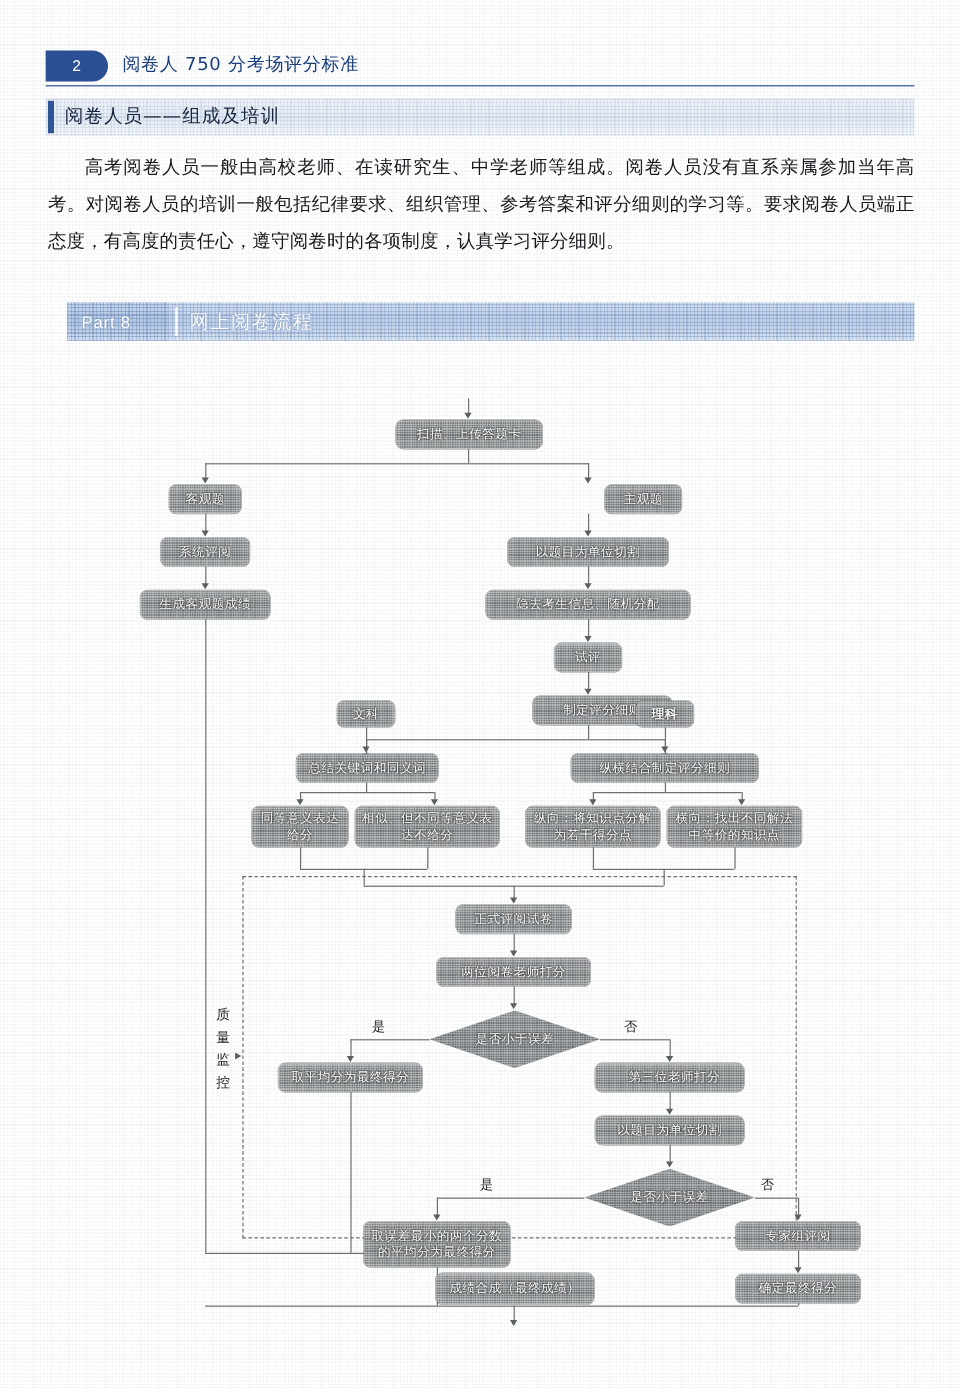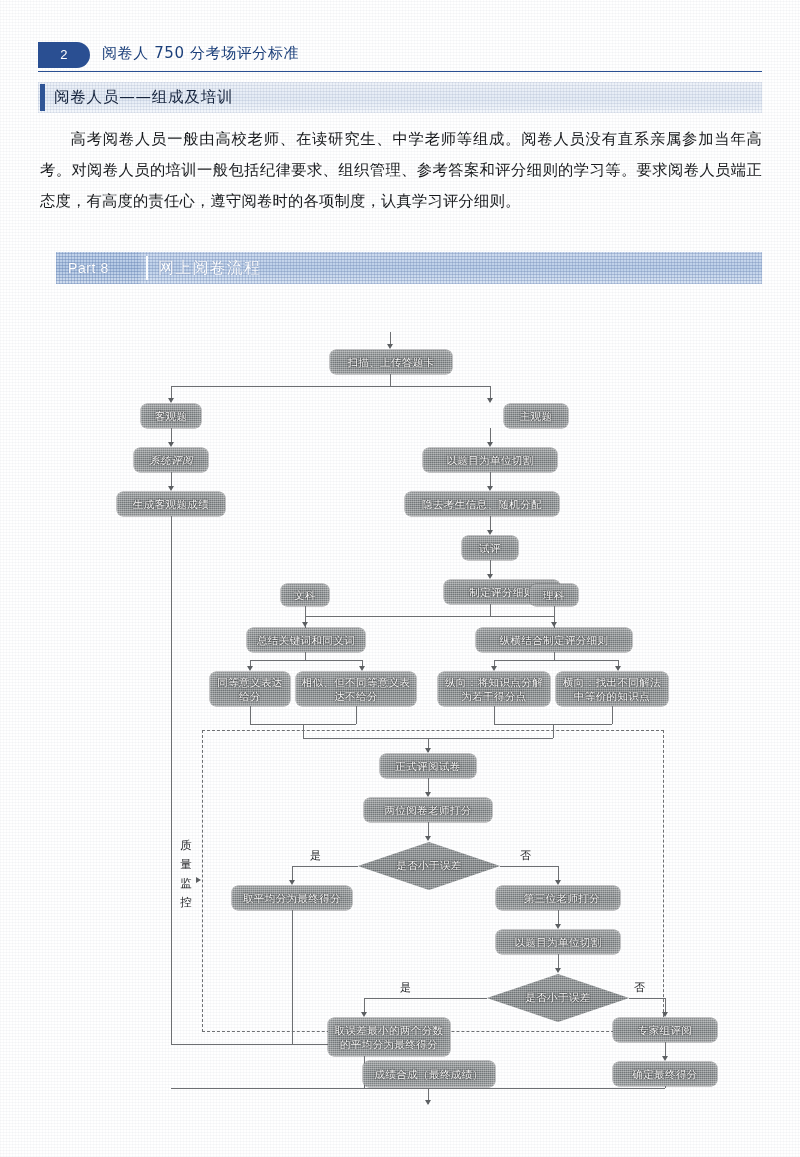--- a/index.html
+++ b/index.html
@@ -165,56 +165,56 @@
     <div class="ln lnh" style="left:171px;top:90px;width:320px;"></div>
     <div class="ln lnv" style="left:171px;top:90px;height:14px;"></div>
     <div class="arr" style="left:168px;top:102px;"></div>
     <div class="ln lnv" style="left:490px;top:90px;height:14px;"></div>
     <div class="arr" style="left:487px;top:102px;"></div>
 
     <div class="node" style="left:141px;top:108px;width:60px;height:24px;">客观题</div>
     <div class="ln lnv" style="left:171px;top:132px;height:16px;"></div>
     <div class="arr" style="left:168px;top:146px;"></div>
 
-    <div class="node" style="left:134px;top:152px;width:74px;height:24px;font-style:italic;">系统评阅</div>
+    <div class="node" style="left:134px;top:152px;width:74px;height:24px;">系统评阅</div>
     <div class="ln lnv" style="left:171px;top:176px;height:16px;"></div>
     <div class="arr" style="left:168px;top:190px;"></div>
 
     <div class="node" style="left:117px;top:196px;width:108px;height:24px;">生成客观题成绩</div>
 
     <div class="ln lnv" style="left:171px;top:220px;height:528px;"></div>
     <div class="ln lnh" style="left:171px;top:748px;width:252px;"></div>
 
     <div class="node" style="left:460px;top:108px;width:64px;height:24px;margin-left:44px;">主观题</div>
     <div class="ln lnv" style="left:490px;top:132px;height:16px;"></div>
     <div class="arr" style="left:487px;top:146px;"></div>
 
     <div class="node" style="left:423px;top:152px;width:134px;height:24px;">以题目为单位切割</div>
     <div class="ln lnv" style="left:490px;top:176px;height:16px;"></div>
     <div class="arr" style="left:487px;top:190px;"></div>
 
-    <div class="node" style="left:405px;top:196px;width:154px;height:24px;text-align:center;">隐去考生信息、随机分配</div>
+    <div class="node" style="left:405px;top:196px;width:170px;height:24px;text-align:center;">隐去考生信息、随机分配</div>
     <div class="ln lnv" style="left:490px;top:220px;height:16px;"></div>
     <div class="arr" style="left:487px;top:234px;"></div>
 
     <div class="node" style="left:462px;top:240px;width:56px;height:24px;">试评</div>
     <div class="ln lnv" style="left:490px;top:264px;height:16px;"></div>
     <div class="arr" style="left:487px;top:278px;"></div>
 
     <div class="node" style="left:432px;top:284px;width:116px;height:24px;margin-left:12px;">制定评分细则</div>
 
     <div class="ln lnv" style="left:490px;top:308px;height:12px;"></div>
     <div class="ln lnh" style="left:305px;top:320px;width:250px;"></div>
     <div class="ln lnv" style="left:305px;top:320px;height:14px;"></div>
     <div class="arr" style="left:302px;top:332px;"></div>
     <div class="ln lnv" style="left:554px;top:320px;height:14px;"></div>
     <div class="arr" style="left:551px;top:332px;"></div>
 
     <div class="node" style="left:281px;top:288px;width:48px;height:22px;">文科</div>
-    <div class="node" style="left:530px;top:288px;width:48px;height:22px;">理科</div>
+    <div class="node" style="left:530px;top:288px;width:48px;height:22px;font-weight:bold;">理科</div>
 
     <div class="ln lnv" style="left:305px;top:310px;height:20px;"></div>
     <div class="arr" style="left:302px;top:326px;"></div>
     <div class="ln lnv" style="left:554px;top:310px;height:20px;"></div>
     <div class="arr" style="left:551px;top:326px;"></div>
 
     <div class="node" style="left:247px;top:332px;width:118px;height:24px;">总结关键词和同义词</div>
     <div class="node" style="left:476px;top:332px;width:156px;height:24px;">纵横结合制定评分细则</div>
 
     <div class="ln lnv" style="left:305px;top:356px;height:8px;"></div>
@@ -284,21 +284,21 @@
     <div class="ln lnv" style="left:558px;top:658px;height:16px;"></div>
     <div class="arr" style="left:555px;top:672px;"></div>
 
     <div class="diamond" style="left:487px;top:678px;width:142px;height:48px;">是否小于误差</div>
 
     <div class="ln lnh" style="left:364px;top:702px;width:123px;"></div>
     <div class="ln lnv" style="left:364px;top:702px;height:16px;"></div>
     <div class="arr" style="left:361px;top:716px;"></div>
     <div class="edge-label" style="left:400px;top:684px;">是</div>
 
-    <div class="node" style="left:303px;top:722px;width:122px;height:38px;margin-left:25px;">取误差最小的两个分数的平均分为最终得分</div>
+    <div class="node" style="left:303px;top:722px;width:122px;height:38px;">取误差最小的两个分数的平均分为最终得分</div>
 
     <div class="ln lnh" style="left:629px;top:702px;width:36px;"></div>
     <div class="ln lnv" style="left:665px;top:702px;height:16px;"></div>
     <div class="arr" style="left:662px;top:716px;"></div>
     <div class="edge-label" style="left:634px;top:684px;">否</div>
 
     <div class="node" style="left:613px;top:722px;width:104px;height:24px;">专家组评阅</div>
     <div class="ln lnv" style="left:665px;top:746px;height:16px;"></div>
     <div class="arr" style="left:662px;top:760px;"></div>
 

